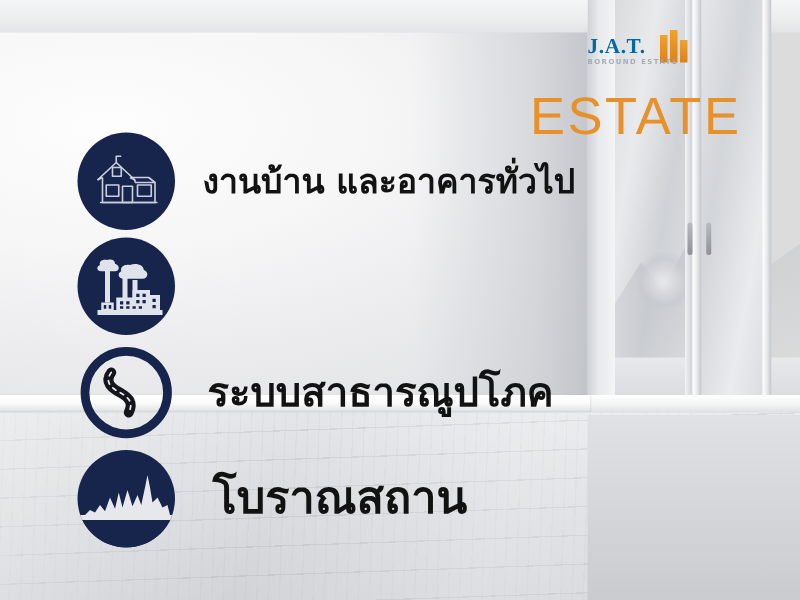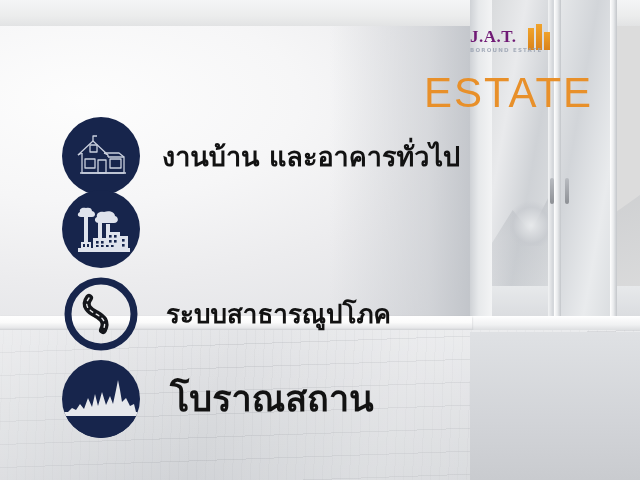--- a/index.html
+++ b/index.html
@@ -103,21 +103,21 @@
     position:absolute;left:470px;top:332px;width:170px;height:148px;
     background:linear-gradient(180deg,#dfe1e4 0%,#d2d4d8 60%,#c9cbcf 100%);
   }
 
   
   .logo{position:absolute;left:470px;top:26px;width:92px;height:34px;}
   .logo-word{
     position:absolute;left:0;top:2px;
     font-family:"Liberation Serif","DejaVu Serif",serif;
     font-weight:bold;font-size:17px;letter-spacing:.5px;
-    color:#701a75;line-height:1;
+    color:#0369a1;line-height:1;
   }
   .logo-bars{position:absolute;left:58px;top:-2px;width:22px;height:26px;}
   .logo-bars i{
     position:absolute;bottom:0;width:6px;display:block;
     background:linear-gradient(180deg,#f0a32c,#d9821b);
   }
   .logo-bars i:nth-child(1){left:0;height:22px;}
   .logo-bars i:nth-child(2){left:8px;height:26px;}
   .logo-bars i:nth-child(3){left:16px;height:18px;}
   .logo-sub{
@@ -129,38 +129,38 @@
   
   .service{
     position:absolute;left:424px;top:72px;
     font-family:"Liberation Sans","DejaVu Sans",sans-serif;
     font-size:42px;font-weight:400;letter-spacing:2px;
     color:#e8902a;line-height:1;white-space:nowrap;
   }
 
   
   .row{position:absolute;left:62px;display:flex;align-items:center;}
-  .row-1{top:117px;}
+  .row-1{top:106px;}
   .row-2{top:190px;}
   .row-3{top:275px;}
   .row-4{top:360px;}
 
   .badge{
     position:relative;width:78px;height:78px;border-radius:50%;
     background:#17254c;flex:0 0 auto;
   }
   .badge.hollow{background:transparent;}
   .badge svg{position:absolute;inset:0;width:78px;height:78px;}
 
   .label{
     margin-left:22px;white-space:nowrap;
     font-family:"DejaVu Sans","Liberation Sans",sans-serif;
     font-weight:bold;color:#121212;font-size:27px;line-height:1;
   }
-  .row-3 .label{margin-left:26px;font-size:26px;}
+  .row-3 .label{margin-left:26px;font-size:32px;}
   .row-4 .label{margin-left:30px;font-size:36px;}
 </style>
 </head>
 <body>
 
 <div id="stage">
 
   <div class="bg">
     <div class="ceiling"></div>
     <div class="wall"></div>

